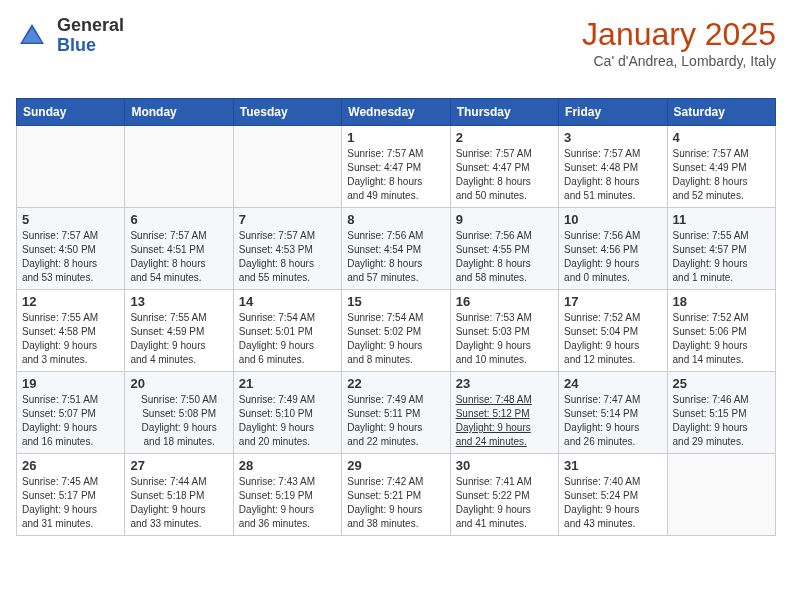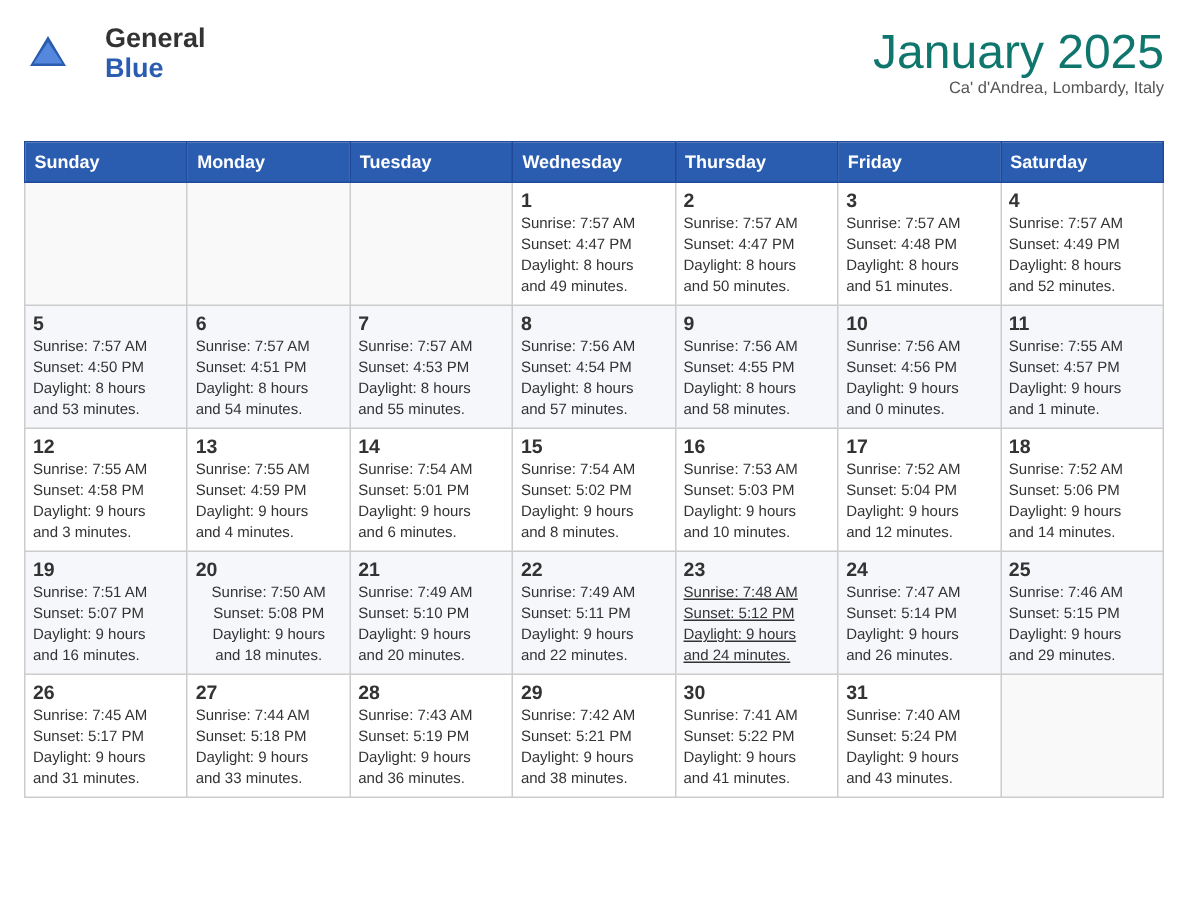--- a/index.html
+++ b/index.html
@@ -12,43 +12,43 @@
     }
     .header-area {
       display: flex;
       justify-content: space-between;
       align-items: flex-start;
       margin-bottom: 12px;
     }
     .logo {
       display: flex;
       align-items: center;
-      gap: 22px;
+      gap: 9px;
     }
     .logo-text {
       font-size: 18px;
       font-weight: bold;
       line-height: 1.1;
     }
     .logo-general { color: #333; }
     .logo-blue { color: #2a5db0; }
     .logo-icon {
       width: 32px;
       height: 32px;
     }
     .title-area {
       text-align: right;
     }
     .cal-title {
       font-size: 32px;
       font-weight: normal;
-      color: #0f766e;
+      color: #c2410c;
     }
     .cal-subtitle {
-      font-size: 11px;
+      font-size: 14px;
       color: #555;
     }
     table {
       width: 100%;
       border-collapse: collapse;
       font-size: 10.5px;
       margin-top: 29px;
     }
     thead tr th {
       background: #2a5db0;

